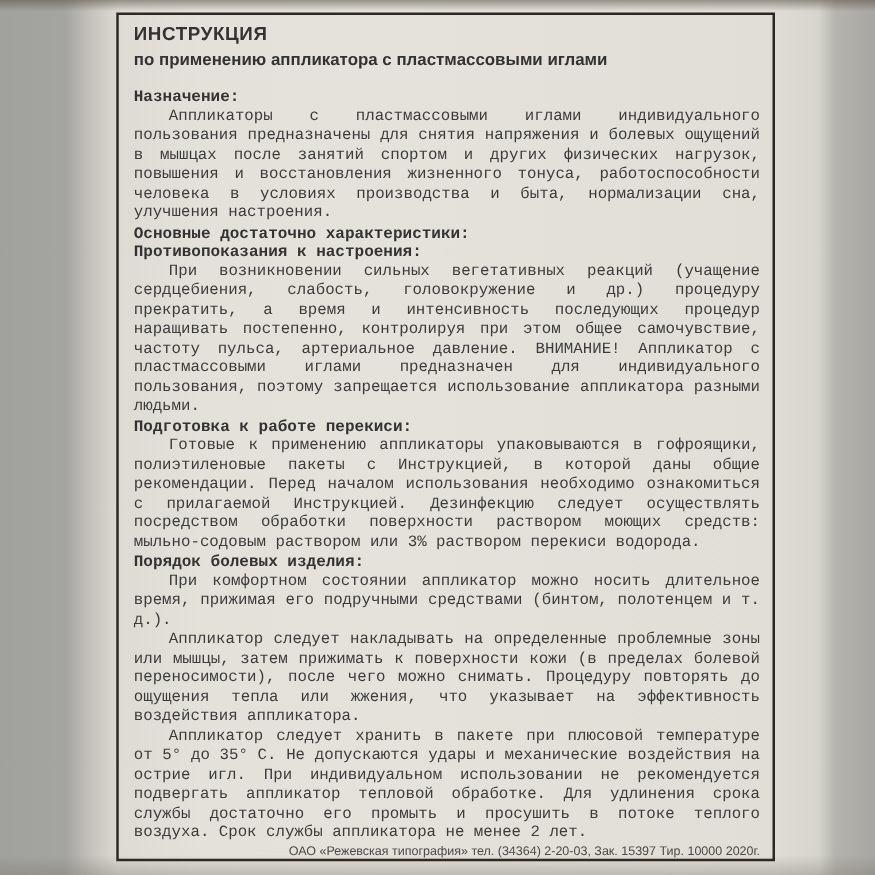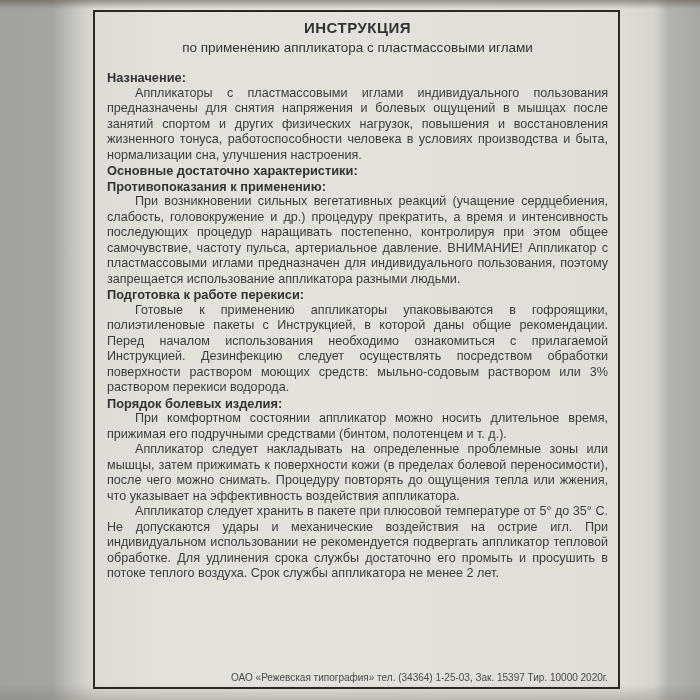--- a/index.html
+++ b/index.html
@@ -31,35 +31,35 @@
     left: 93px; top: 10px;
     width: 527px; height: 679px;
     border: 2px solid var(--border);
     box-sizing: border-box;
     display: flex;
     flex-direction: column;
     padding: 6px 10px 2px 12px;
     overflow: hidden;
     color: var(--text);
   }
-  .titleblock { text-align: center; margin-bottom: 13px; }
+  .titleblock { margin-bottom: 13px; }
   .title {
     font-weight: bold;
     font-size: 15px;
     letter-spacing: 0.5px;
     line-height: 20px;
     color: #333;
   }
   .subtitle {
-    font-weight: normal;
+    font-weight: bold;
     font-size: 13.5px;
     line-height: 19px;
     color: #333;
   }
-  .body { flex: 1 1 auto; }
+  .body { flex: 1 1 auto; font-family: Liberation Mono, monospace; }
   .heading {
     font-weight: bold;
     font-size: 12.8px;
     line-height: 15.5px;
     color: #333;
   }
   .para {
     margin: 0;
     font-size: 12.6px;
     line-height: 15.5px;
@@ -81,24 +81,24 @@
 <div class="photo">
   <div class="frame">
     <div class="titleblock">
       <div class="title">ИНСТРУКЦИЯ</div>
       <div class="subtitle">по применению аппликатора с пластмассовыми иглами</div>
     </div>
     <div class="body" id="sections-container">
         <div class="heading">Назначение:</div>
         <p class="para">Аппликаторы с пластмассовыми иглами индивидуального пользования предназначены для снятия напряжения и болевых ощущений в мышцах после занятий спортом и других физических нагрузок, повышения и восстановления жизненного тонуса, работоспособности человека в условиях производства и быта, нормализации сна, улучшения настроения.</p>
         <div class="heading">Основные достаточно характеристики:</div>
-        <div class="heading">Противопоказания к применению:</div>
+        <div class="heading">Противопоказания к настроения:</div>
         <p class="para">При возникновении сильных вегетативных реакций (учащение сердцебиения, слабость, головокружение и др.) процедуру прекратить, а время и интенсивность последующих процедур наращивать постепенно, контролируя при этом общее самочувствие, частоту пульса, артериальное давление. ВНИМАНИЕ! Аппликатор с пластмассовыми иглами предназначен для индивидуального пользования, поэтому запрещается использование аппликатора разными людьми.</p>
         <div class="heading">Подготовка к работе перекиси:</div>
         <p class="para">Готовые к применению аппликаторы упаковываются в гофроящики, полиэтиленовые пакеты с Инструкцией, в которой даны общие рекомендации. Перед началом использования необходимо ознакомиться с прилагаемой Инструкцией. Дезинфекцию следует осуществлять посредством обработки поверхности раствором моющих средств: мыльно-содовым раствором или 3% раствором перекиси водорода.</p>
         <div class="heading">Порядок болевых изделия:</div>
         <p class="para">При комфортном состоянии аппликатор можно носить длительное время, прижимая его подручными средствами (бинтом, полотенцем и т. д.).</p>
         <p class="para">Аппликатор следует накладывать на определенные проблемные зоны или мышцы, затем прижимать к поверхности кожи (в пределах болевой переносимости), после чего можно снимать. Процедуру повторять до ощущения тепла или жжения, что указывает на эффективность воздействия аппликатора.</p>
         <p class="para">Аппликатор следует хранить в пакете при плюсовой температуре от 5° до 35° С. Не допускаются удары и механические воздействия на острие игл. При индивидуальном использовании не рекомендуется подвергать аппликатор тепловой обработке. Для удлинения срока службы достаточно его промыть и просушить в потоке теплого воздуха. Срок службы аппликатора не менее 2 лет.</p>
       </div>
-    <div class="footer">ОАО «Режевская типография» тел. (34364) 1-25-03, Зак. 15397 Тир. 10000 2020г.</div>
+    <div class="footer">ОАО «Режевская типография» тел. (34364) 2-20-03, Зак. 15397 Тир. 10000 2020г.</div>
   </div>
 </div>
 
 </body></html>

